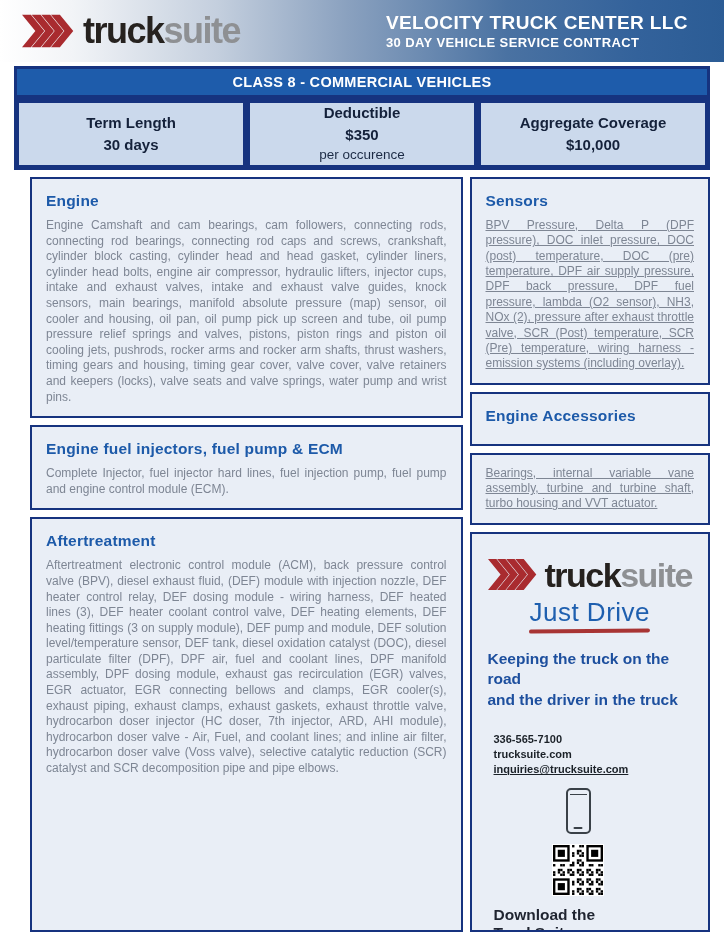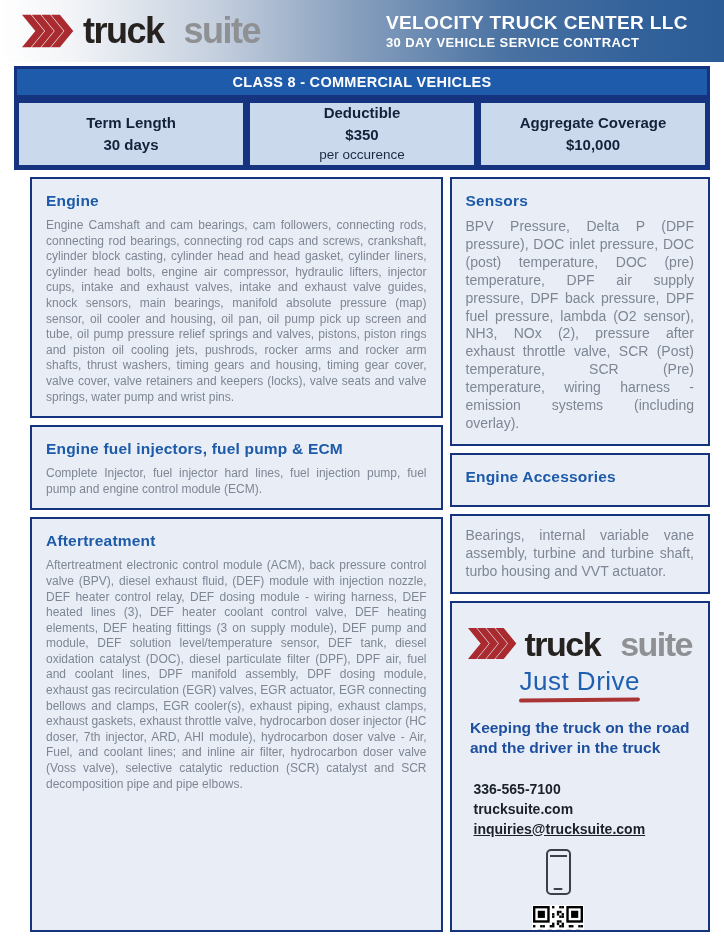--- a/index.html
+++ b/index.html
@@ -11,21 +11,21 @@
     overflow:hidden;
   }
 
   
   .header {
     height:62px; display:flex; align-items:center;
     background:linear-gradient(90deg,#ffffff 0%,#f2f4f7 10%,#c4cfde 30%,#8aa1bf 48%,#4a72a2 70%,#33629b 88%,#2b5c95 100%);
   }
   .logo { display:flex; align-items:center; gap:9px; margin-left:22px; }
   .logo-text { font-size:36px; font-weight:bold; letter-spacing:-1.5px; color:#26221f; line-height:1; }
-  .logo-text .suite { color:#8e9093;margin-left:20px; }
+  .logo-text .suite { color:#8e9093; }
   .header-titles { margin-left:auto; margin-right:36px; text-align:left; color:#ffffff; }
   .header-title { font-size:19px; font-weight:bold; letter-spacing:0.4px; line-height:1.2; }
   .header-subtitle { font-size:13px; font-weight:bold; letter-spacing:0.4px; line-height:1.2; }
 
   
   .main { margin:4px 14px 0 14px; }
 
   .banner {
     background:#1e5cab; border:3px solid #16337f; color:#ffffff;
     text-align:center; font-weight:bold; font-size:14.5px;
@@ -53,41 +53,41 @@
     padding:11px 14px; overflow:hidden;
   }
   .box h2 {
     margin:2px 0 8px 0; font-size:15.5px; color:#1d5aa9;
     letter-spacing:0.2px; font-weight:bold;
   }
   .box p  {
     margin:0; color:#7e8694; text-align:justify;
   }
   .col-left  .box p { font-size:12px;   line-height:1.3; }
-  .col-right .box p { font-size:14px; line-height:1.28; }
+  .col-right .box p { font-size:12px; line-height:1.28;text-decoration:underline; }
   .grow { flex:1; }
 
   
   .brand-card {
     border:2px solid #16337f; background:#e9eef6; flex:1; overflow:hidden;
     display:flex; flex-direction:column; align-items:center; padding:24px 16px 12px 16px;
   }
   .card-logo { display:flex; align-items:center; gap:8px; }
   .card-logo .logo-text { font-size:34px; }
   .tagline-wrap { margin-top:6px; text-align:center; }
   .tagline { font-size:26px; color:#1e5faf; font-weight:500; letter-spacing:0.5px; line-height:1.1; }
   .tagline-underline {
     height:4px; background:#a83434; margin-top:3px; border-radius:2px;
     transform:rotate(-0.6deg);
   }
   .slogan {
     margin-top:16px; text-align:left; color:#1d4f9e;
     font-size:15.5px; font-weight:bold; line-height:1.3;
   }
-  .contact { align-self:flex-start; margin-left:6px; margin-top:22px; font-size:14px; font-weight:bold; color:#1b2128; line-height:1.4; }
+  .contact { align-self:flex-start; margin-left:6px; margin-top:22px; font-size:11px; font-weight:bold; color:#1b2128; line-height:1.4; }
   .contact .email { text-decoration:underline; color:#1b2128; }
   .download-row { align-self:flex-start; margin-left:6px; margin-top:10px; display:flex; align-items:center; gap:10px;flex-direction:column; }
   .phone-icon {
     width:25px; height:46px; border:2px solid #3a4148; border-radius:5px;
     position:relative; background:#e9eef6;
   }
   .phone-icon::before {
     content:""; position:absolute; top:4px; left:2px; right:2px; height:1.5px; background:#3a4148;
   }
   .phone-icon::after {

